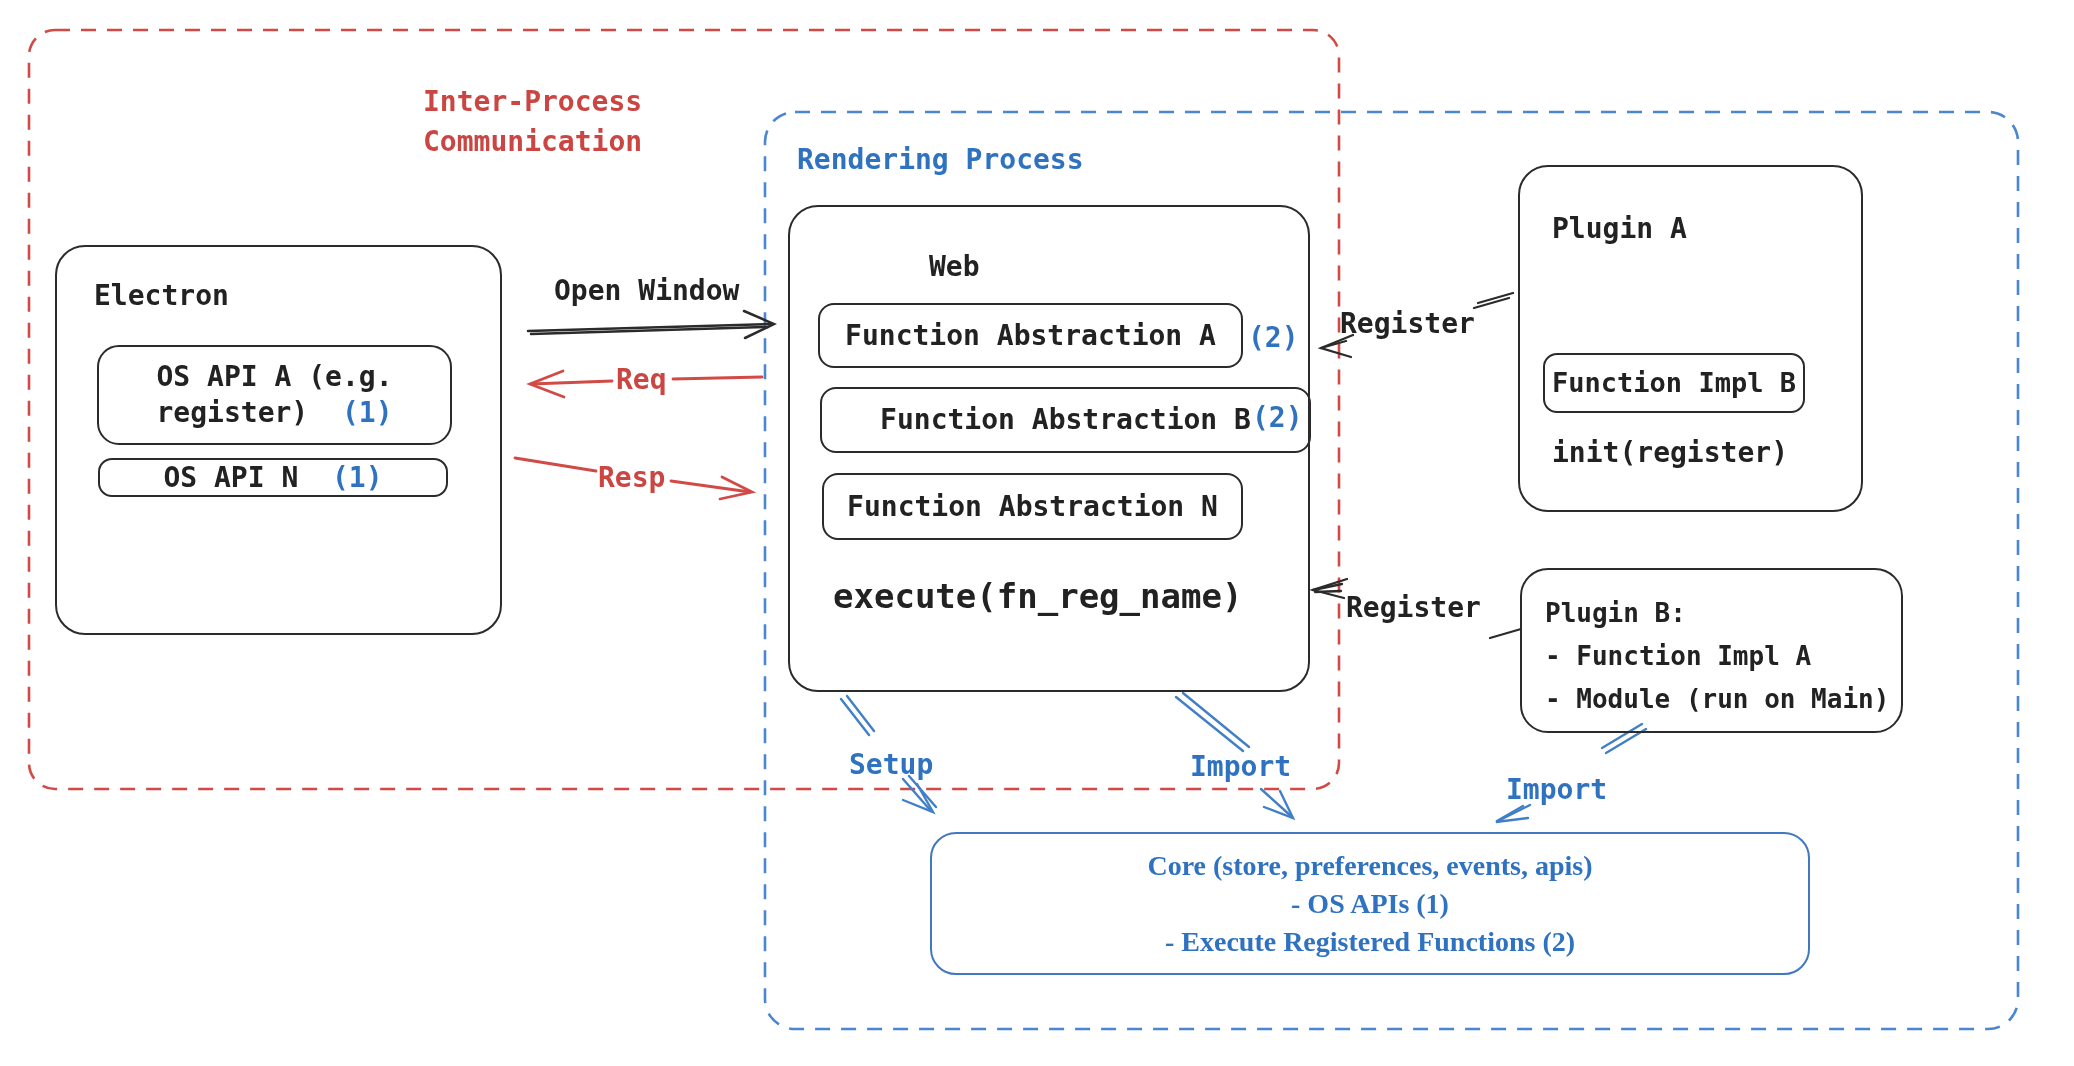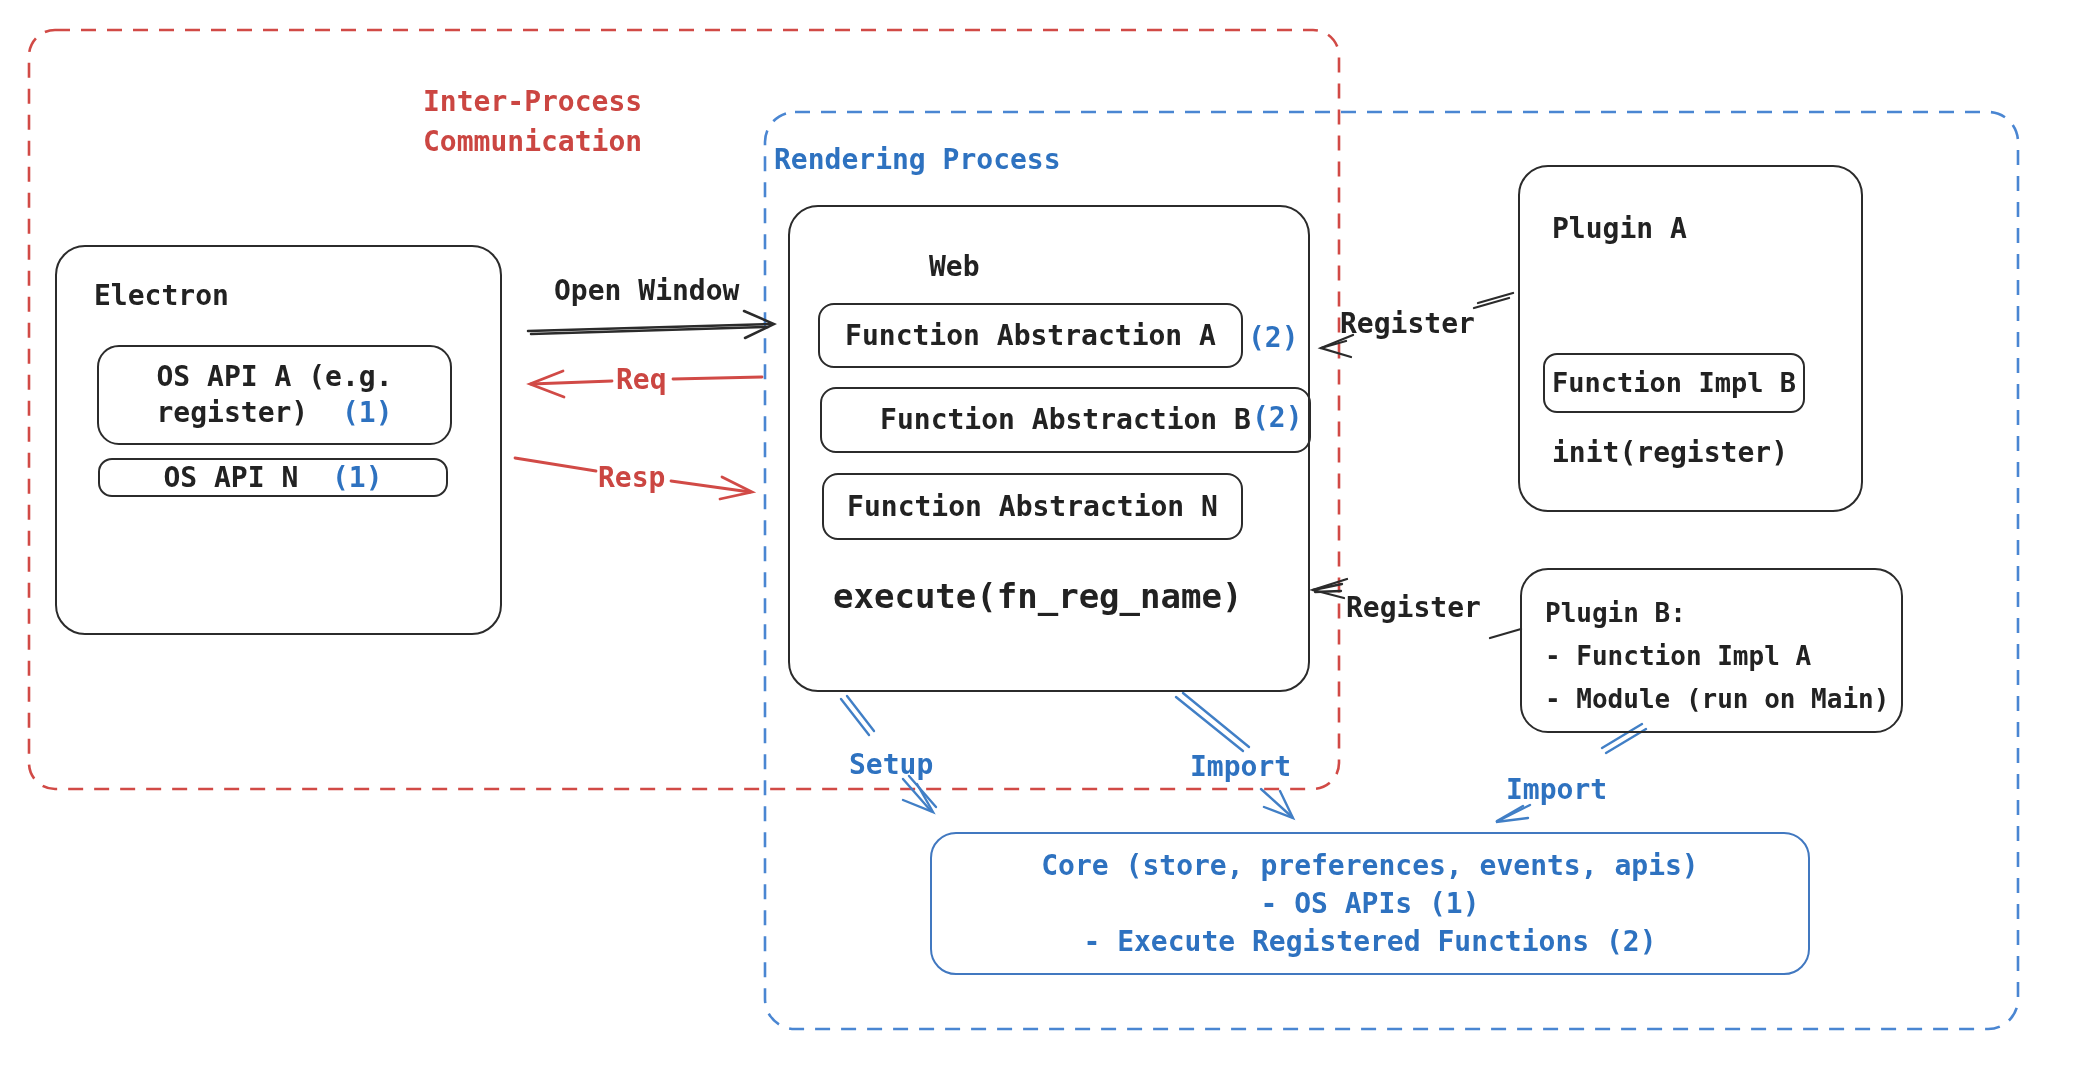--- a/index.html
+++ b/index.html
@@ -2,21 +2,21 @@
 <html><head>
 <meta charset="utf-8">
 <style>
   html,body{margin:0;padding:0;background:#ffffff;}
   body{width:2074px;height:1066px;position:relative;overflow:hidden;
        font-family:"DejaVu Sans Mono","Liberation Mono",monospace;}
   .canvas{position:absolute;inset:0;}
   svg.overlay{position:absolute;left:0;top:0;pointer-events:none;}
   .node{position:absolute;border:2.5px solid #2b2b2b;background:transparent;box-sizing:border-box;}
   .core-node{position:absolute;border:2.5px solid #4178c0;background:transparent;box-sizing:border-box;
-             display:flex;flex-direction:column;justify-content:center;align-items:center;}
+             display:flex;flex-direction:column;justify-content:center;align-items:center;font-family:Liberation Serif, serif;}
   .lbl{position:absolute;font-size:28px;font-weight:600;color:#222222;white-space:nowrap;line-height:1.2;}
   .lbl.red{color:#cb4642;}
   .lbl.blue{color:#2e72c0;}
   .badge{position:absolute;font-size:28px;font-weight:600;color:#2e72c0;white-space:nowrap;}
   .boxtext{width:100%;height:100%;display:flex;flex-direction:column;justify-content:center;align-items:center;
            font-size:28px;font-weight:600;color:#222222;line-height:36px;white-space:nowrap;}
   .inlineblue{color:#2e72c0;}
   .pluginb-lines{position:absolute;font-size:26px;font-weight:600;color:#222222;line-height:43px;white-space:nowrap;}
   .core-line{font-size:28px;font-weight:600;color:#2e72c0;line-height:38px;white-space:nowrap;}
 </style>
@@ -83,21 +83,21 @@
       <path d="M1642,724 L1602,748"></path>
       <path d="M1523,806 L1497,821"></path>
       <path d="M1530,805 L1496,822 L1528,818"></path>
     </g>
   </svg>
 
   <div class="lbl red" style="left:423px;top:82px;line-height:40px;">
     <div>Inter-Process</div>
     <div>Communication</div>
   </div>
-  <div class="lbl blue" style="left:774px;top:143px;">Rendering Process</div>
+  <div class="lbl blue" style="left:797px;top:143px;">Rendering Process</div>
 
   <div class="node" style="left:55px;top:245px;width:447px;height:390px;border-radius:30px;"></div>
   <div class="lbl" style="left:94px;top:279px;">Electron</div>
 
   <div class="node" style="left:97px;top:345px;width:355px;height:100px;border-radius:22px;">
     <div class="boxtext">
       <div><span>OS API A (e.g.</span></div>
       <div><span>register)</span>&nbsp;&nbsp;<span class="inlineblue">(1)</span></div>
     </div>
   </div>

